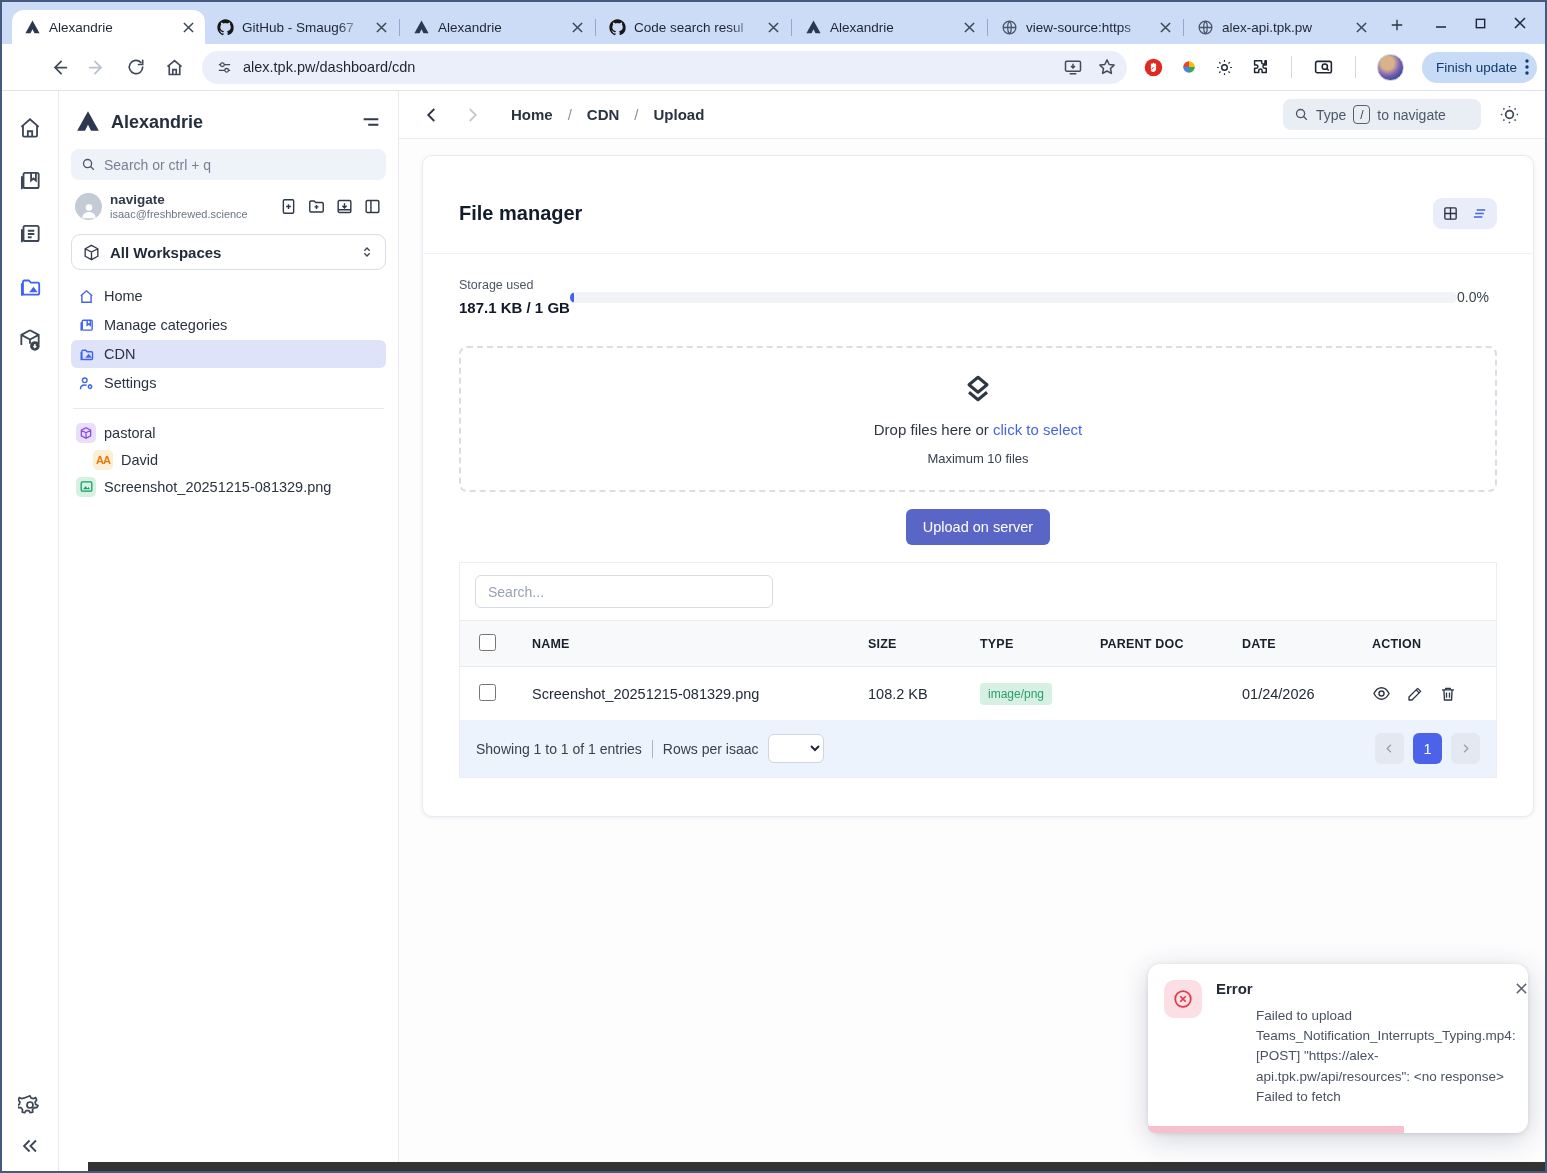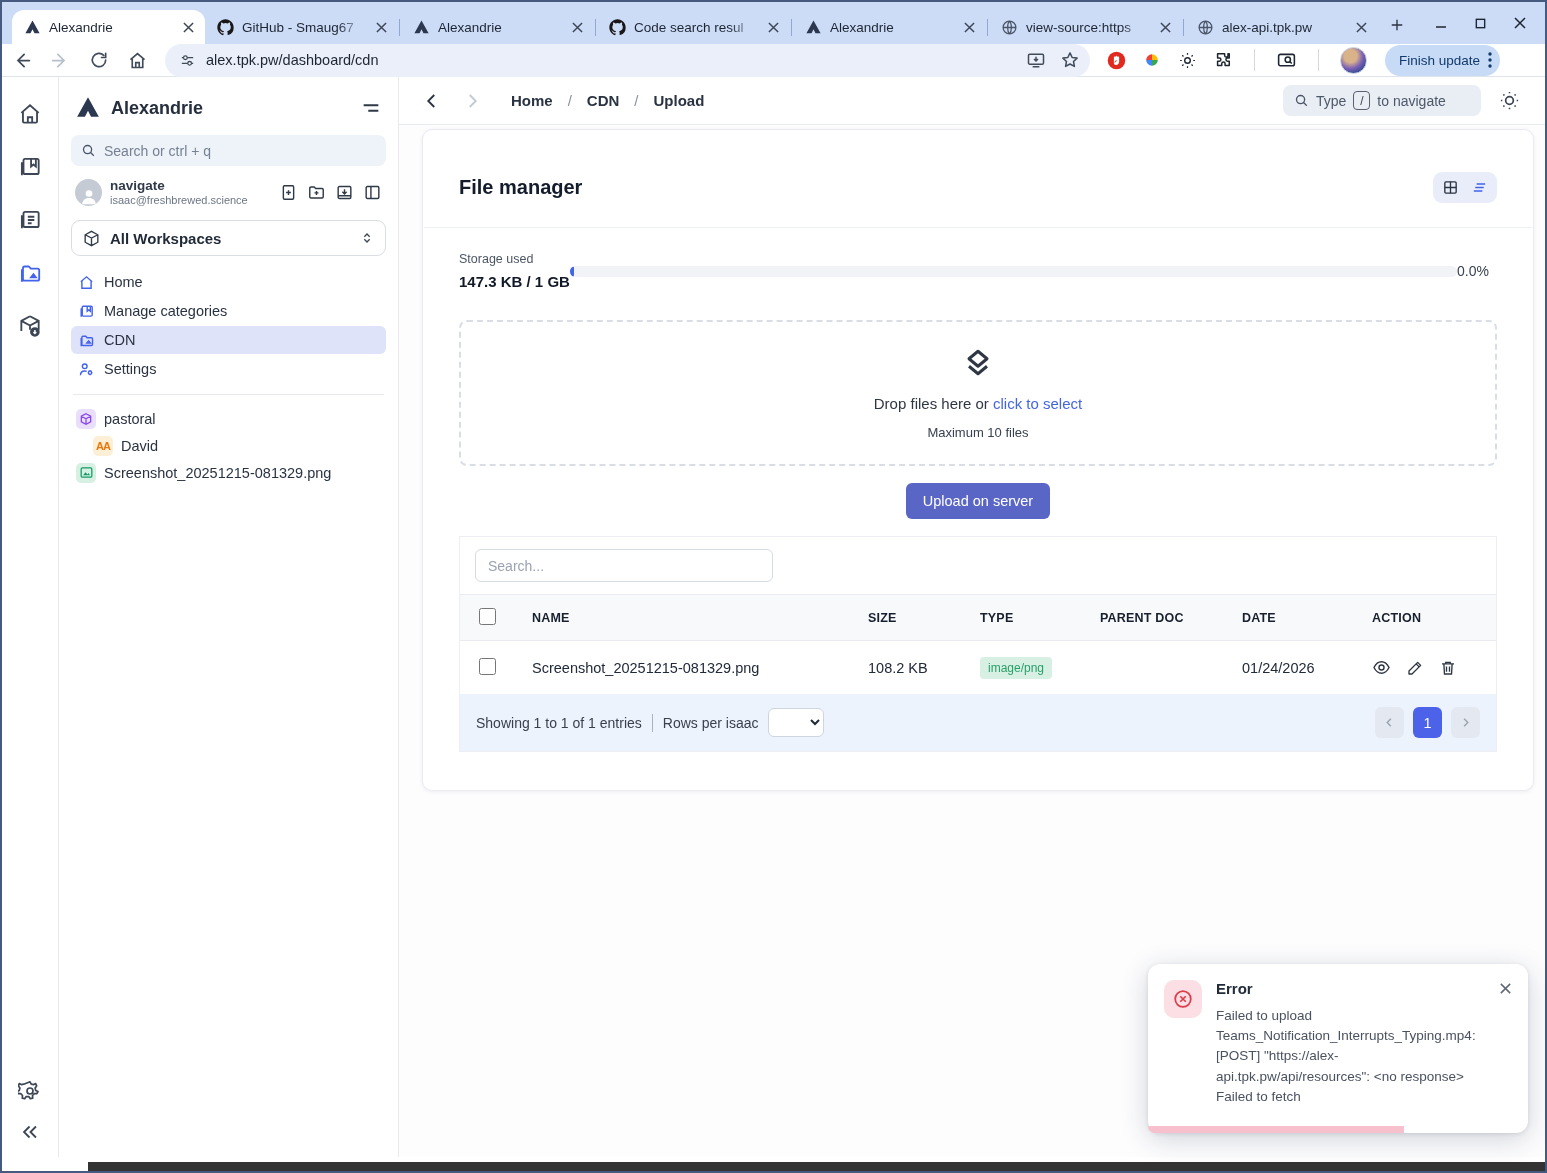--- a/index.html
+++ b/index.html
@@ -19,21 +19,21 @@
   .tab { width: 193px; height: 34px; display: flex; align-items: center; gap: 8px; padding: 0 8px 0 12px;
          border-radius: 12px 12px 0 0; font-size: 13.5px; color: #1e2633; cursor: pointer; }
   .tab.active { background: #fff; }
   .tab-title { flex: 1; white-space: nowrap; overflow: hidden;
     -webkit-mask-image: linear-gradient(90deg,#000 78%,transparent); mask-image: linear-gradient(90deg,#000 78%,transparent); }
   .tab-close { flex: 0 0 auto; color: #3c4654; padding: 3px; border-radius: 50%; }
   .tab-sep { width: 1px; height: 17px; background: #93a8cf; margin: 0 1px 8px 1px; align-self: flex-end; }
   .newtab-btn { margin: 0 0 8px 8px; color: #2a3342; align-self: flex-end; padding: 2px; }
   .win-controls { margin-left: auto; display: flex; align-items: center; gap: 26px; padding: 0 18px; align-self: center; color: #1e2633; }
 
-  .toolbar { height: 33px; background: #fff; border-bottom: 1px solid #dfe4ec; display: flex; align-items: center; padding: 0 0; }
+  .toolbar { height: 47px; background: #fff; border-bottom: 1px solid #dfe4ec; display: flex; align-items: center; padding: 0 8px; justify-content: flex-end; }
   .nav-ic { color: #414b5a; margin: 0 9px; }
   .nav-ic.disabled { color: #b8c0cb; }
   .urlbar { flex: 1; max-width: 925px; height: 33px; background: #eaeff9; border-radius: 17px; display: flex; align-items: center;
             padding: 0 10px 0 14px; margin: 0 8px; gap: 10px; }
   .url-text { flex: 1; font-size: 14.5px; color: #1e2633; }
   .urlbar-right { display: flex; align-items: center; gap: 14px; color: #414b5a; }
   .ext-icons { display: flex; align-items: center; gap: 15px; margin: 0 8px; color: #333c49; }
   .tb-sep { width: 1px; height: 22px; background: #d4d9e1; margin: 0 6px; }
   .avatar { width: 27px; height: 27px; border-radius: 50%;
     background: radial-gradient(circle at 38% 32%, #d9b28a 0 28%, #7a5fb5 55%, #2e4a8f 80%); border: 1px solid #c3cede; }
@@ -83,21 +83,21 @@
   .bc-arrow { margin-right: 22px; color: #2a3342; cursor: pointer; }
   .bc-arrow.fwd { color: #c3c9d2; margin-right: 30px; }
   .breadcrumb { display: flex; align-items: center; gap: 15px; font-size: 15px; font-weight: 600; color: #2a3342; }
   .bc-sep { color: #8a93a3; font-weight: 400; }
   .nav-search { margin-left: auto; width: 198px; height: 31px; background: #e9edf4; border-radius: 8px; display: flex;
                 align-items: center; gap: 7px; padding: 0 11px; color: #4d5868; font-size: 14px; cursor: pointer; }
   .nav-search kbd { border: 1.5px solid #59616e; border-radius: 4px; width: 17px; height: 19px; display: flex; align-items: center;
                     justify-content: center; font-family: inherit; font-size: 12px; color: #3b434f; }
   .theme-ic { margin-left: 17px; color: #3c4654; cursor: pointer; }
 
-  .card { position: absolute; left: 23px; right: 11px; top: 52px; height: 662px; background: #fff;
+  .card { position: absolute; left: 23px; right: 11px; top: 64px; height: 662px; background: #fff;
           border: 1px solid #e9ebf1; border-radius: 10px; box-shadow: 0 1px 4px rgba(25,39,80,.07); }
   .card-header { display: flex; align-items: center; justify-content: space-between; padding: 42px 36px 24px; }
   .card-title { font-size: 20px; font-weight: 700; color: #131c2b; }
   .view-toggle { background: #e9edf9; border-radius: 9px; padding: 7px 9px; display: flex; align-items: center; gap: 12px; }
   .vt-ic { color: #2a3342; cursor: pointer; }
   .vt-ic.sel { color: #4263eb; }
   .card-hr { height: 1px; background: #edf0f4; margin: 0 1px; }
 
   .storage-row { display: flex; align-items: center; padding: 24px 44px 8px 36px; }
   .storage-label { font-size: 12.5px; color: #4b5563; }
@@ -140,21 +140,21 @@
 
   
   .toast { position: absolute; right: 17px; bottom: 38px; width: 380px; background: #fff; border-radius: 12px;
            box-shadow: 0 6px 28px rgba(30,40,70,.20), 0 1px 4px rgba(30,40,70,.12); padding: 16px 16px 26px; display: flex; gap: 14px; }
   .toast-icon { width: 38px; height: 38px; border-radius: 10px; background: #fbdfe4; color: #dc3d4c;
                 display: flex; align-items: center; justify-content: center; flex: 0 0 auto; }
   .toast-body { flex: 1; }
   .toast-head { display: flex; align-items: flex-start; }
   .toast-title { font-size: 15px; font-weight: 700; color: #222b3a; flex: 1; }
   .toast-close { color: #5f6774; cursor: pointer; margin-top: 2px; }
-  .toast-msg { margin-top: 9px; font-size: 13.5px; color: #4a5260; line-height: 1.5; width: 272px; word-wrap: break-word; }
+  .toast-msg { margin-top: 9px; font-size: 13.5px; color: #4a5260; line-height: 1.5; width: 272px; word-wrap: break-word; margin-left: 40px; }
   .toast-progress { position: absolute; left: 0; bottom: 0; height: 7px; width: 256px; background: #f8bfcd; border-radius: 0 0 0 12px; }
 
   .bottom-bar { position: absolute; left: 86px; right: 0; bottom: 0; height: 9px; background: #333; }
 </style>
 </head>
 <body>
 
 <div class="tabstrip">
   <div class="tab active">
     <span>
@@ -605,21 +605,21 @@
                 <path d="M8 7 H20 M6 12 H18 M4 17 H16"></path>
               </svg>
             </span>
         </div>
       </div>
       <div class="card-hr"></div>
 
       <div class="storage-row">
         <div>
           <div class="storage-label">Storage used</div>
-          <div class="storage-usage">147.3 KB / 1 GB</div>
+          <div class="storage-usage">187.1 KB / 1 GB</div>
         </div>
         <div class="storage-bar">
             <div class="storage-fill"></div>
           </div>
         <div class="storage-pct">0.0%</div>
       </div>
 
       <div class="dropzone">
         <span>
             <svg width="36" height="36" viewBox="0 0 24 24" fill="none" stroke="#2f3744" stroke-width="2">

